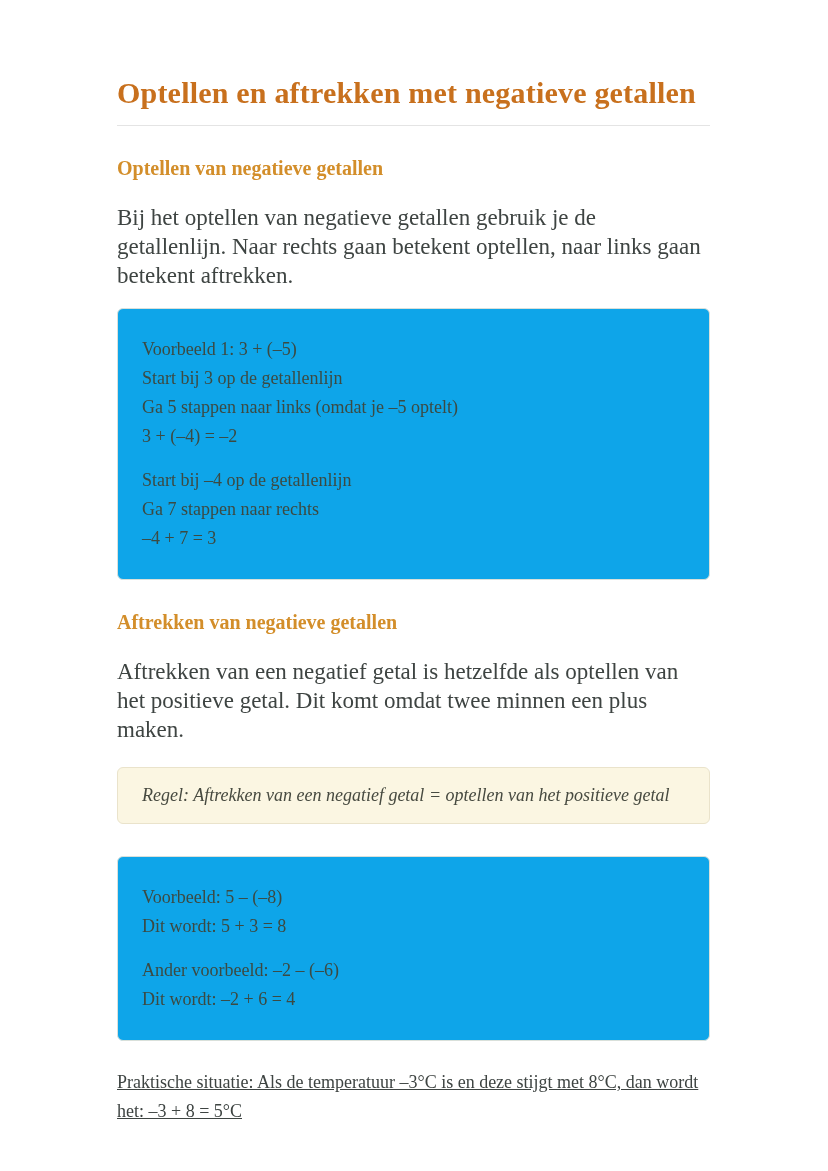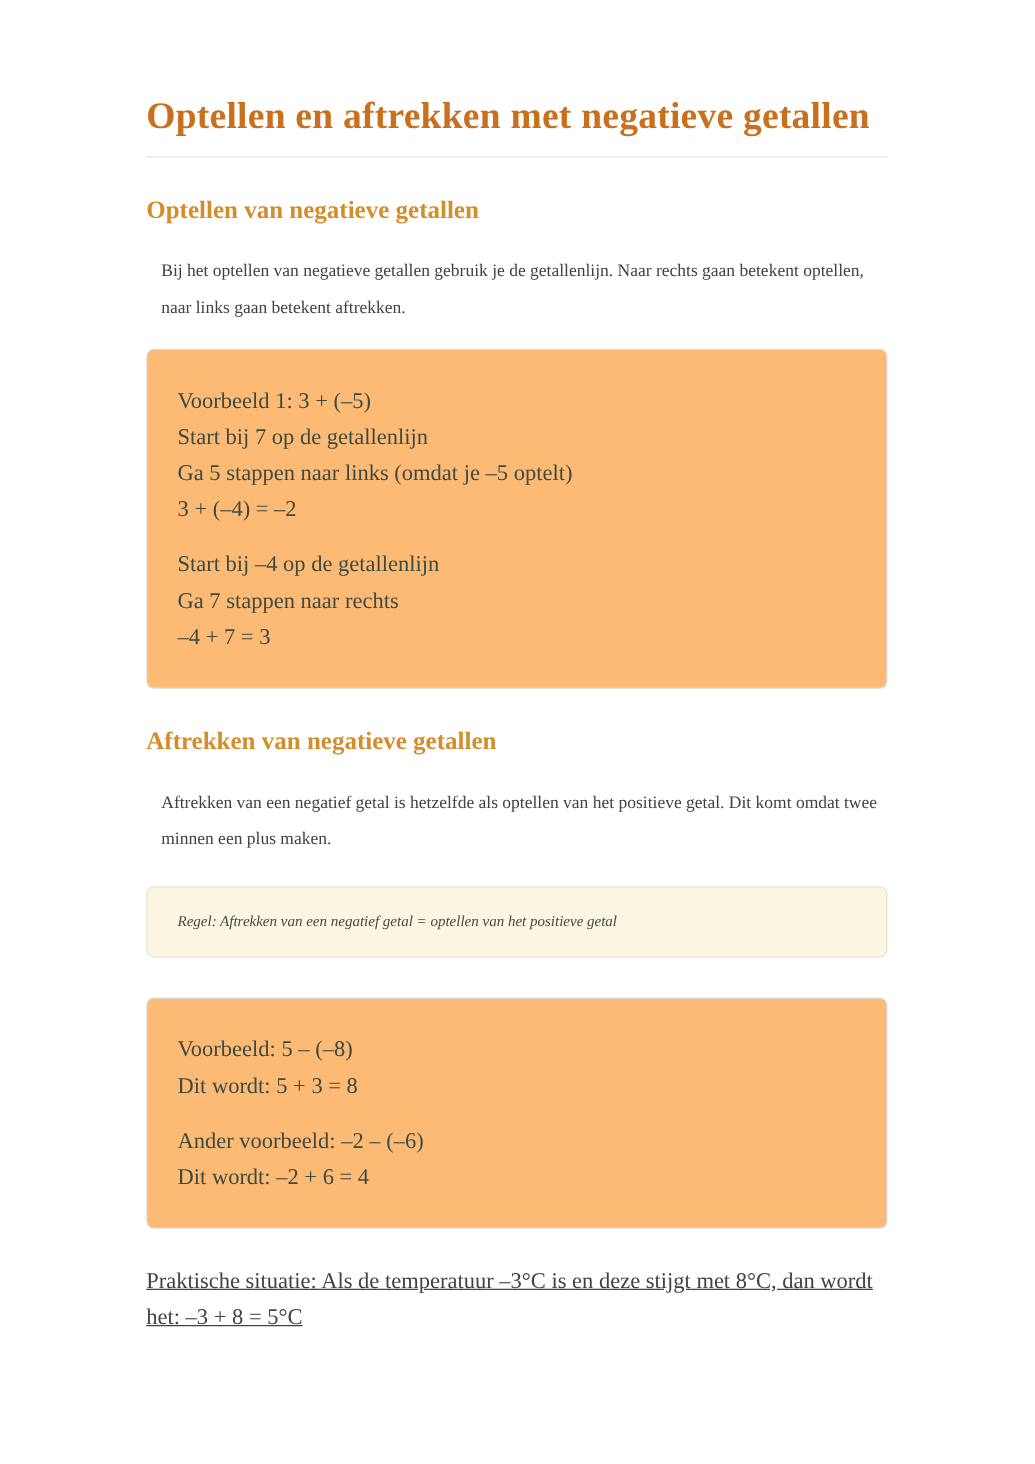--- a/index.html
+++ b/index.html
@@ -36,29 +36,29 @@
   }
   .section-heading {
     margin: 29px 0 0 0;
     font-size: 20px;
     line-height: 26px;
     font-weight: 700;
     color: #d38e2a;
     font-family: Liberation Serif, serif;
   }
   .body-paragraph {
-    margin: 22px 0 0 12px;
-    font-size: 14px;
+    margin: 22px 0 0 0;
+    font-size: 23px;
     line-height: 29px;
     color: #3e4442;
   }
   .example-box {
     box-sizing: border-box;
     margin-top: 18px;
-    background: #fdba74;
+    background: #0ea5e9;
     border: 1px solid #d9e0da;
     border-radius: 6px;
     padding: 26px 24px;
     font-size: 18px;
     line-height: 29px;
     color: #3c4a42;
   }
   .example-box.second {
     margin-top: 32px;
   }
@@ -68,21 +68,21 @@
   .example-line {
     white-space: nowrap;
   }
   .rule-box {
     box-sizing: border-box;
     margin-top: 23px;
     background: #fbf6e2;
     border: 1px solid #eae3cb;
     border-radius: 6px;
     padding: 13px 24px 14px 24px;
-    font-size: 12px;
+    font-size: 18px;
     line-height: 28px;
     font-style: italic;
     color: #474a40;
   }
   .closing-paragraph {
     margin: 27px 0 0 0;
     font-size: 18px;
     line-height: 29px;
     color: #3e4442;
     text-decoration: underline;
@@ -97,21 +97,21 @@
 
   <hr class="title-divider">
 
   <h2 class="section-heading">Optellen van negatieve getallen</h2>
 
   <p class="body-paragraph">Bij het optellen van negatieve getallen gebruik je de getallenlijn. Naar rechts gaan betekent optellen, naar links gaan betekent aftrekken.</p>
 
   <div class="example-box">
     <div class="example-group">
       <div class="example-line">Voorbeeld 1: 3 + (–5)</div>
-      <div class="example-line">Start bij 7 op de getallenlijn</div>
+      <div class="example-line">Start bij 3 op de getallenlijn</div>
       <div class="example-line">Ga 5 stappen naar links (omdat je –5 optelt)</div>
       <div class="example-line">3 + (–4) = –2</div>
     </div>
     <div class="example-group">
       <div class="example-line">Start bij –4 op de getallenlijn</div>
       <div class="example-line">Ga 7 stappen naar rechts</div>
       <div class="example-line">–4 + 7 = 3</div>
     </div>
   </div>
 

